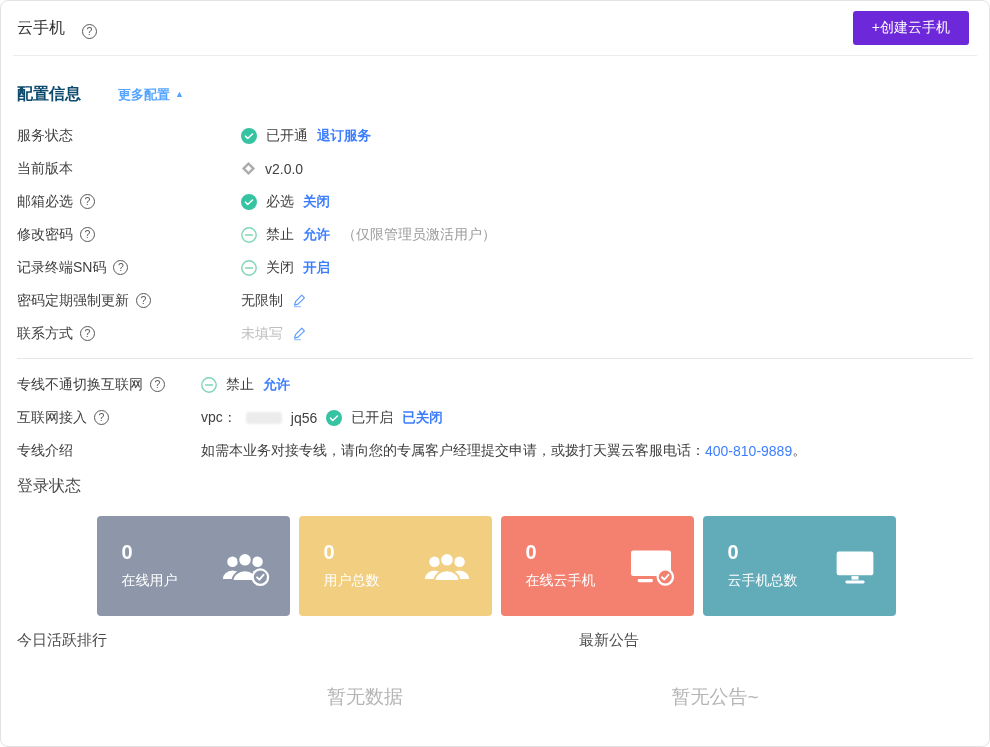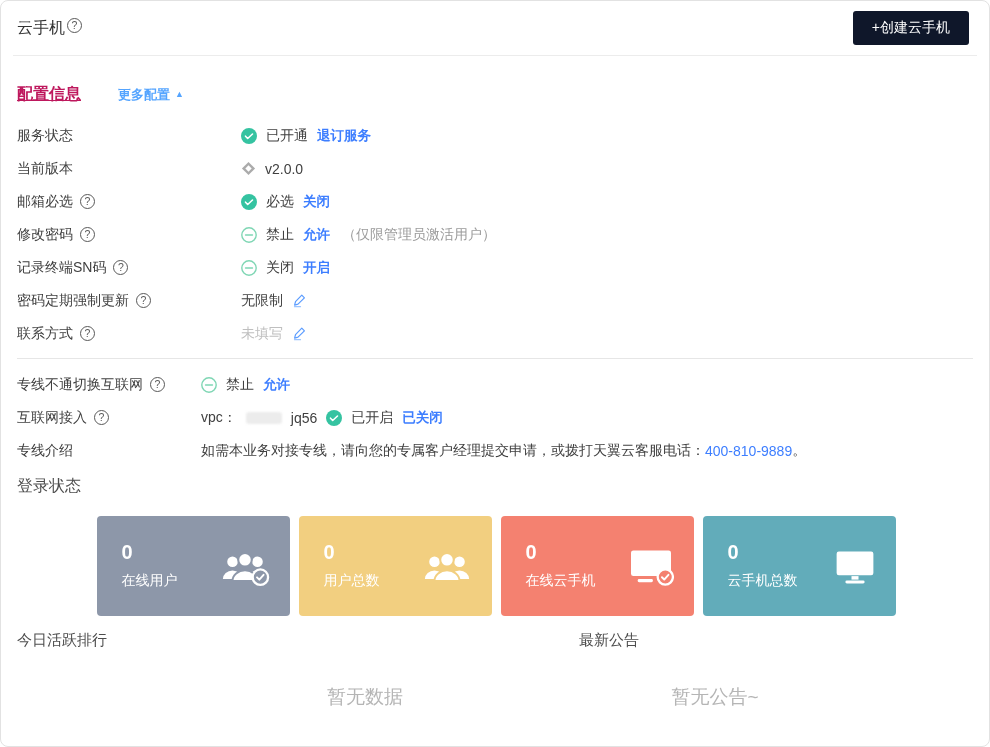--- a/index.html
+++ b/index.html
@@ -9,37 +9,37 @@
     border:1px solid #e2e2e2;border-radius:8px;
     background:#fff;overflow:hidden;position:relative;
     font-family:"Liberation Sans",sans-serif;color:#404040;
   }
   
   .hdr{
     height:55px;margin:0 12px;padding:0 8px 0 4px;
     display:flex;align-items:center;justify-content:space-between;
     border-bottom:1px solid #ececec;
   }
-  .title-wrap{display:flex;align-items:flex-start;gap:2px;}
+  .title-wrap{display:flex;align-items:flex-end;gap:17px;}
   .page-title{font-size:16px;font-weight:500;color:#333;margin:0;}
   .qicon{
     width:15px;height:15px;border:1px solid #595959;border-radius:50%;
     color:#595959;font-size:10.5px;line-height:1;
     display:inline-flex;align-items:center;justify-content:center;
     flex:0 0 auto;cursor:pointer;
   }
   .create-btn{
-    background:#0f172a;color:#fff;border:none;border-radius:3px;
+    background:#6d28d9;color:#fff;border:none;border-radius:3px;
     font-size:14px;padding:8px 19px;cursor:pointer;
     font-family:"Liberation Sans",sans-serif;
   }
   
   .content{padding:0 16px;}
   .section-head{margin-top:28px;display:flex;align-items:center;}
-  .section-title{font-size:16px;font-weight:700;color:#be185d;margin:0;text-decoration:underline;}
+  .section-title{font-size:16px;font-weight:700;color:#0c4a6e;margin:0;}
   .more-link{
     margin-left:37px;color:#54A4FF;font-size:13px;font-weight:700;
     display:inline-flex;align-items:center;gap:5px;cursor:pointer;text-align:right;
   }
   .arrow-up{font-size:9px;line-height:1;}
   .rows{margin-top:14px;}
   .row{height:33px;display:flex;align-items:center;}
   .row-label{
     width:224px;flex:0 0 auto;display:flex;align-items:center;gap:7px;
     font-size:14px;color:#404040;

